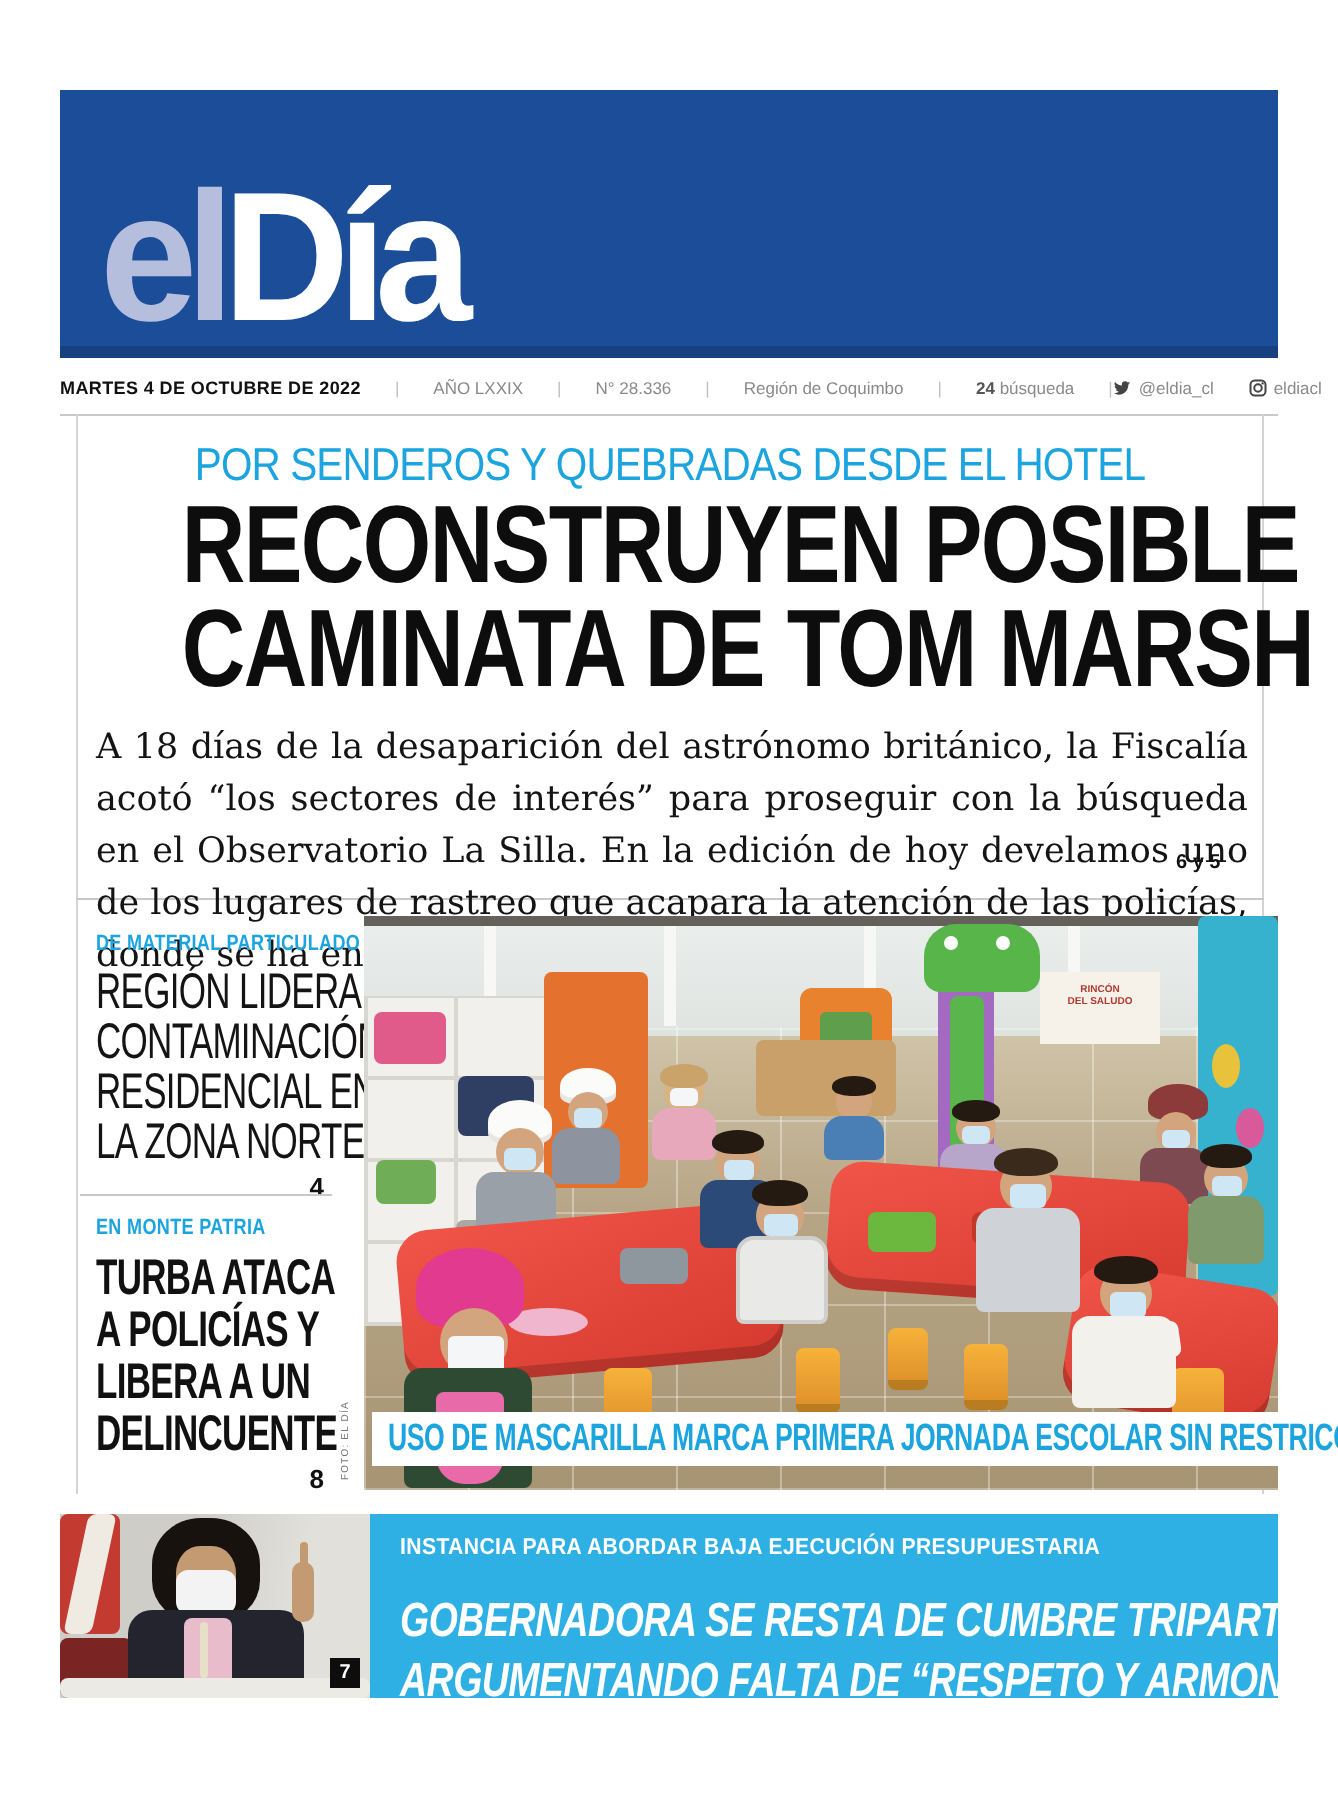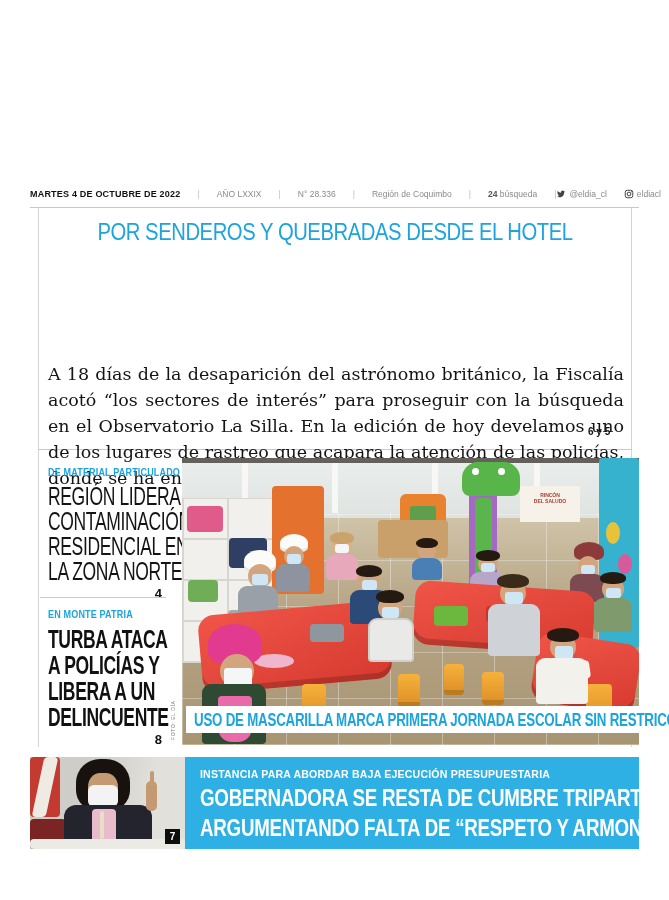--- a/index.html
+++ b/index.html
@@ -97,20 +97,25 @@
         letter-spacing:-.3px;white-space:nowrap;transform:scaleX(.78);transform-origin:left top;}
   .pagebox{position:absolute;right:5px;bottom:5px;width:15px;height:15px;background:#0d0d0d;
            color:#fff;font-size:10px;font-weight:bold;display:flex;align-items:center;
            justify-content:center;}
 </style>
 </head>
 <body>
 
 <div class="page">
 
+  <div class="abs masthead">
+    <div class="logo">
+      <span class="el">el</span><span class="dia">Día</span>
+    </div>
+  </div>
 
   <div class="abs infobar">
     <div class="left">
       <span class="date">MARTES 4 DE OCTUBRE DE 2022</span>
       <span class="sep">|</span>
       <span>AÑO LXXIX</span>
       <span class="sep">|</span>
       <span>N° 28.336</span>
       <span class="sep">|</span>
       <span>Región de Coquimbo</span>
@@ -158,20 +163,24 @@
 
     </div>
   </div>
 
   <div class="abs hline" style="left:30px;top:207px;width:609px;"></div>
   <div class="abs vline" style="left:38px;top:207px;height:540px;"></div>
   <div class="abs vline" style="left:631px;top:207px;height:540px;"></div>
   <div class="abs hline" style="left:38px;top:449px;width:594px;"></div>
 
   <div class="abs kicker-main"><span>POR SENDEROS Y QUEBRADAS DESDE EL HOTEL</span></div>
+  <div class="abs headline">
+    <span class="hl-line">RECONSTRUYEN POSIBLE</span>
+    <span class="hl-line">CAMINATA DE TOM MARSH</span>
+  </div>
   <div class="abs summary">A 18 días de la desaparición del astrónomo británico, la Fiscalía acotó “los sectores de interés” para proseguir con la búsqueda en el Observatorio La Silla. En la edición de hoy develamos uno de los lugares de rastreo que acapara la atención de las policías, donde se ha encontrado evidencia clave.</div>
   <div class="abs pageref">6 y 5</div>
 
   <div class="abs" style="left:48px;top:466px;width:118px;">
     <div class="sb-kicker">DE MATERIAL PARTICULADO</div>
     <div class="sb-head1">
       <span class="sb-line">REGIÓN LIDERA</span>
       <span class="sb-line">CONTAMINACIÓN</span>
       <span class="sb-line">RESIDENCIAL EN</span>
       <span class="sb-line">LA ZONA NORTE</span>
@@ -333,19 +342,19 @@
     <div class="prop" style="left:62px;top:52px;width:24px;height:34px;background:#e9bccb;"></div>
     <div class="prop" style="left:70px;top:54px;width:4px;height:28px;background:#e8dfc8;"></div>
     <div class="prop" style="left:116px;top:24px;width:11px;height:30px;background:#c49a72;border-radius:5px;"></div>
     <div class="prop" style="left:120px;top:14px;width:4px;height:14px;background:#c49a72;"></div>
     <div class="prop" style="left:0;bottom:0;width:155px;height:10px;background:#eceae4;"></div>
     <div class="pagebox">7</div>
   </div>
 
   <div class="abs band">
     <div class="b-kicker">INSTANCIA PARA ABORDAR BAJA EJECUCIÓN PRESUPUESTARIA</div>
-    <div style="margin-top:3px;">
+    <div style="margin-top:16px;font-style:italic;">
       <span class="b-line">GOBERNADORA SE RESTA DE CUMBRE TRIPARTITA</span>
       <span class="b-line">ARGUMENTANDO FALTA DE “RESPETO Y ARMONÍA”</span>
     </div>
   </div>
 
 </div>
 
 </body></html>

